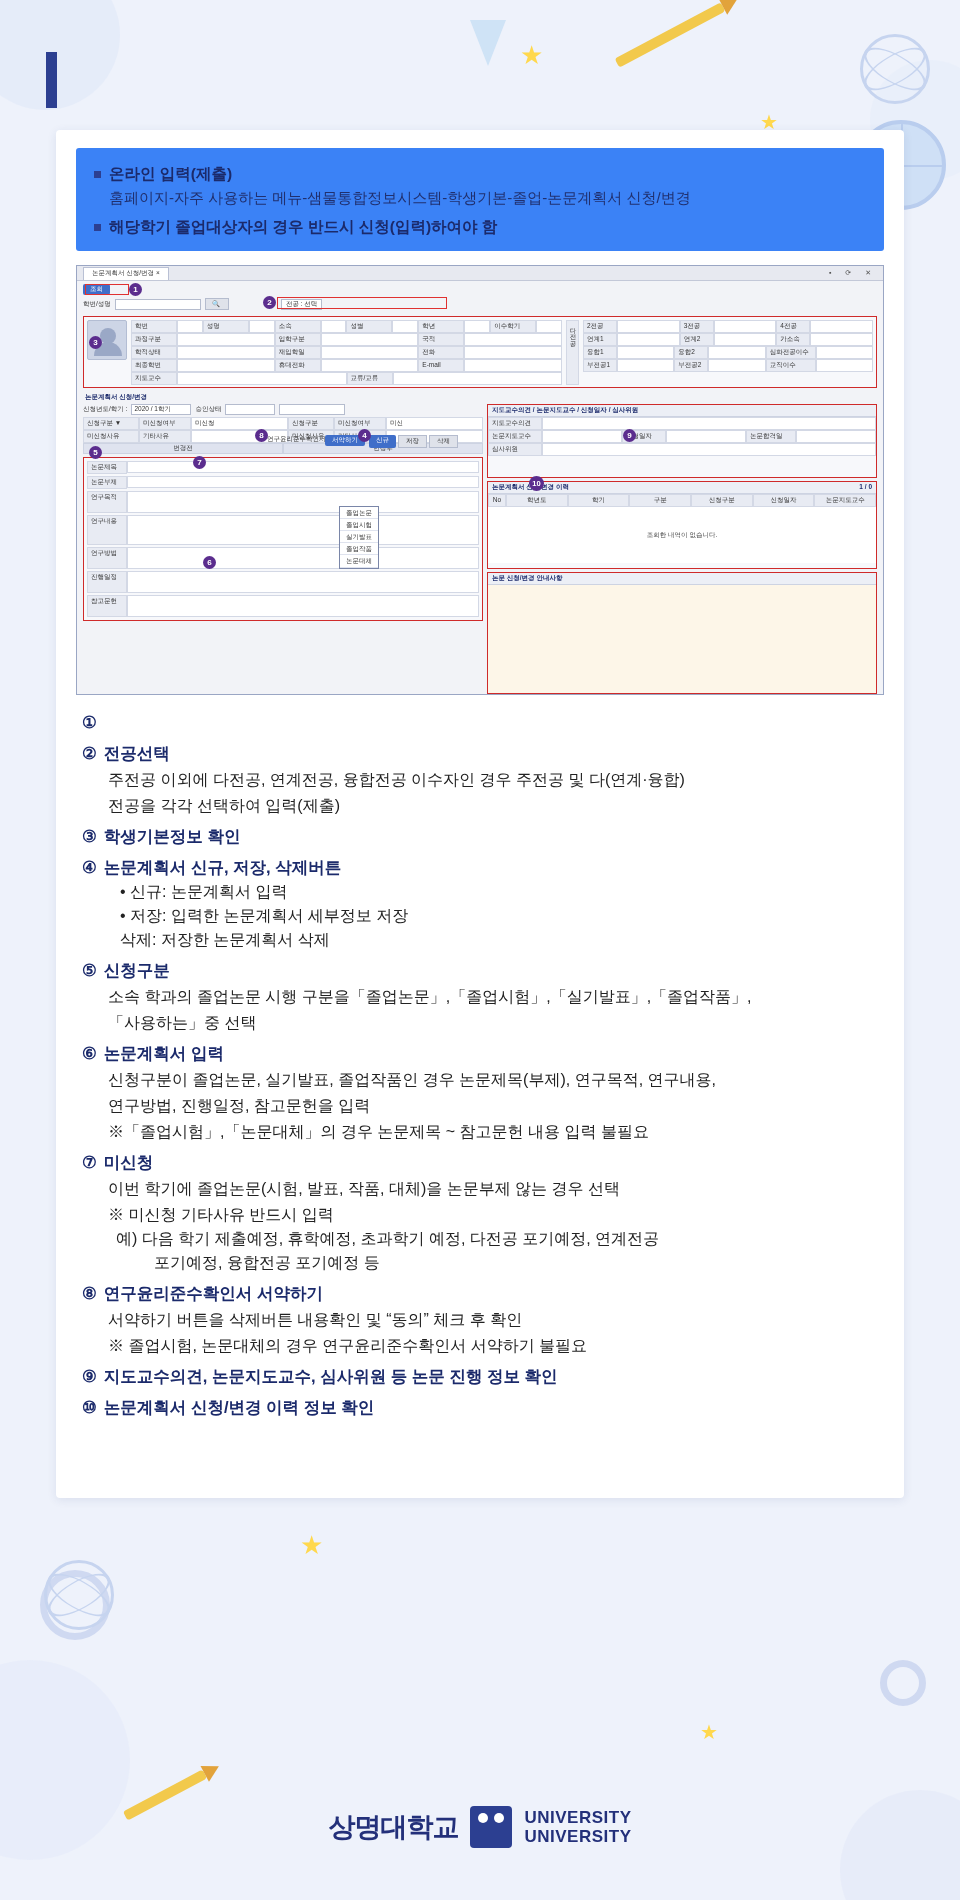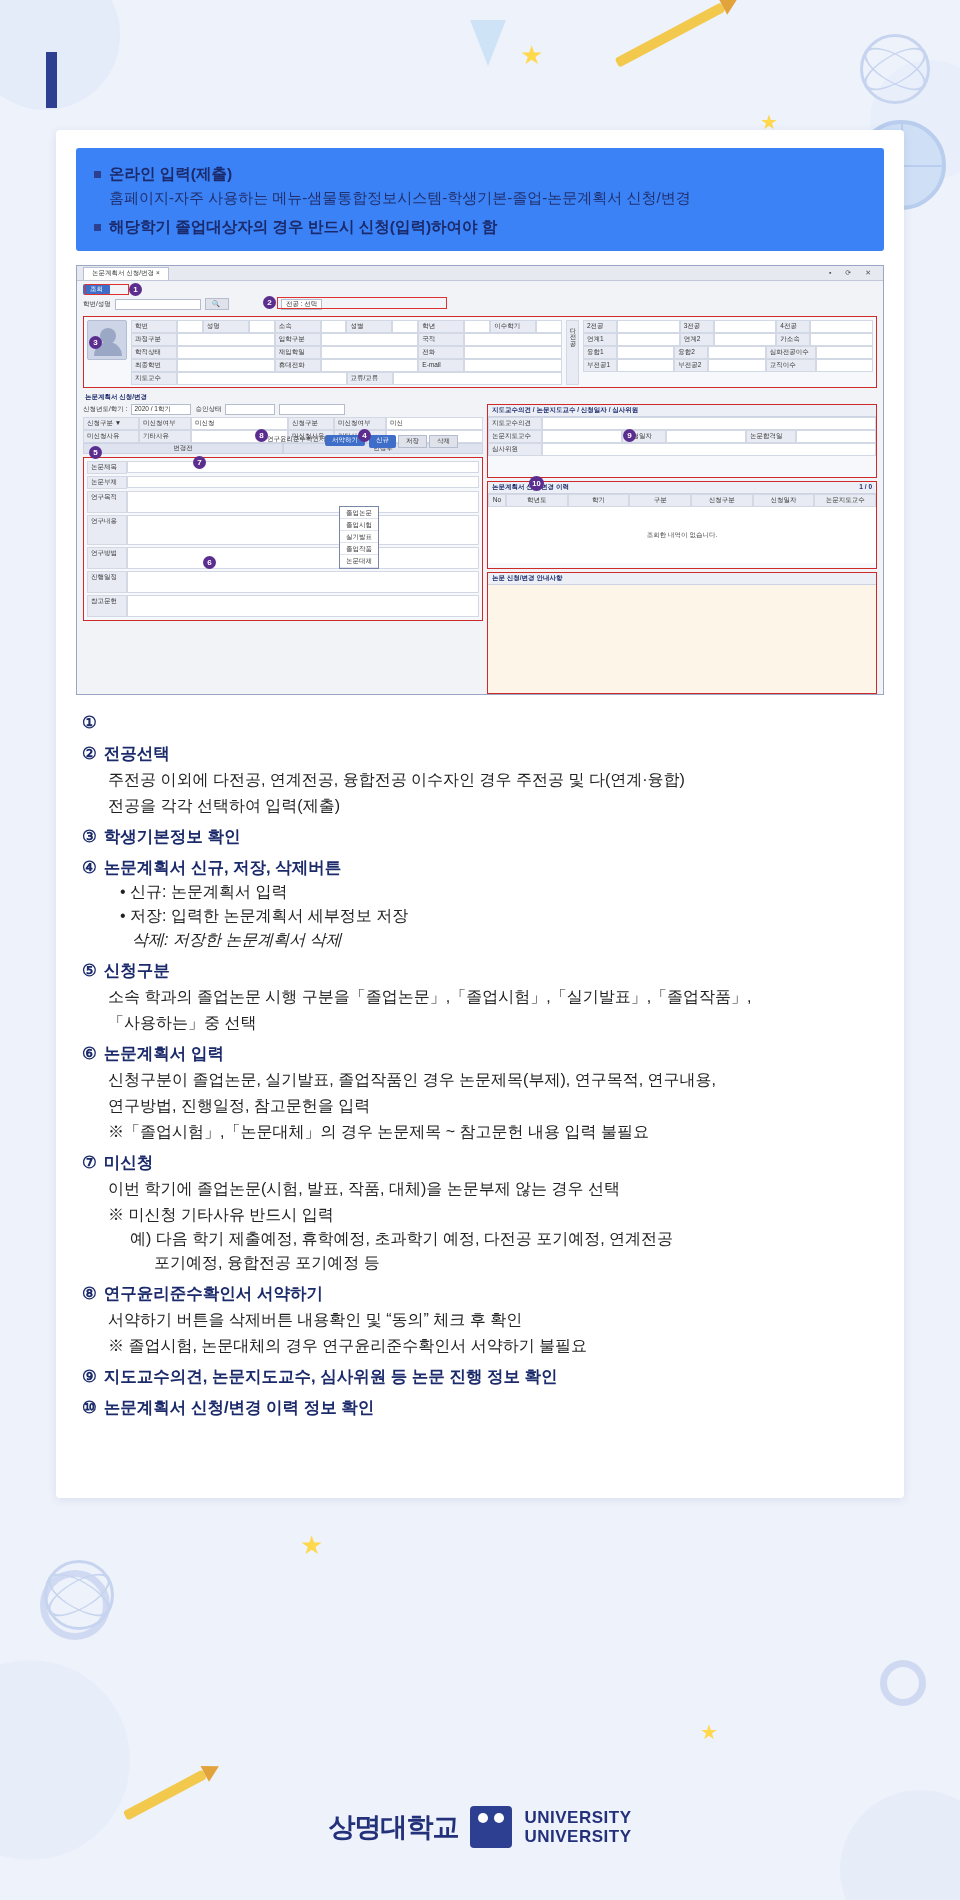--- a/index.html
+++ b/index.html
@@ -80,21 +80,21 @@
 
   
   .steps { margin-top:16px; padding:0 6px; }
   .step { margin-bottom:7px; }
   .step .hd { display:flex; gap:7px; align-items:flex-start; }
   .step .num { color:#1b2a6b; font-weight:bold; font-size:16.5px; line-height:1.45; flex:0 0 auto; }
   .step .title { color:#1b2a6b; font-weight:bold; font-size:16.5px; line-height:1.45; }
   .step .body { font-size:16px; color:#222; line-height:1.5; margin-left:26px; }
   .step .body .ln { margin-top:2px; }
   .step .body .bullet { margin-left:12px; }
-  .step .body .ind { margin-left:22px; }
+  .step .body .ind { margin-left:8px; }
 
   
   .footer { position:absolute; bottom:52px; left:0; width:100%; display:flex; justify-content:center; align-items:center; gap:12px; }
   .footer .kr { font-size:27px; font-weight:bold; color:#23307a; letter-spacing:-1px; }
   .footer .logo { width:42px;height:42px;background:#2c3f91;border-radius:4px;position:relative; }
   .footer .logo:before{content:"";position:absolute;left:8px;top:7px;width:10px;height:10px;border-radius:50%;background:#fff;}
   .footer .logo:after{content:"";position:absolute;right:8px;top:7px;width:10px;height:10px;border-radius:50%;background:#fff;}
   .footer .en { line-height:1.12; }
   .footer .en div { font-size:17px; font-weight:bold; color:#23307a; letter-spacing:.5px; }
 </style>
@@ -414,21 +414,21 @@
     </div>
 
     <div class="step">
       <div class="hd">
           <span class="num">④</span>
           <span class="title">논문계획서 신규, 저장, 삭제버튼</span>
         </div>
       <div class="body">
         <div class="bullet">• 신규: 논문계획서 입력</div>
         <div class="bullet">• 저장: 입력한 논문계획서 세부정보 저장</div>
-        <div class="bullet" style="margin-left:24px;font-style:italic;">삭제: 저장한 논문계획서 삭제</div>
+        <div class="bullet" style="margin-left:12px;">삭제: 저장한 논문계획서 삭제</div>
       </div>
     </div>
 
     <div class="step">
       <div class="hd">
           <span class="num">⑤</span>
           <span class="title">신청구분</span>
         </div>
       <div class="body">
         <div class="ln">소속 학과의 졸업논문 시행 구분을「졸업논문」,「졸업시험」,「실기발표」,「졸업작품」,</div>

